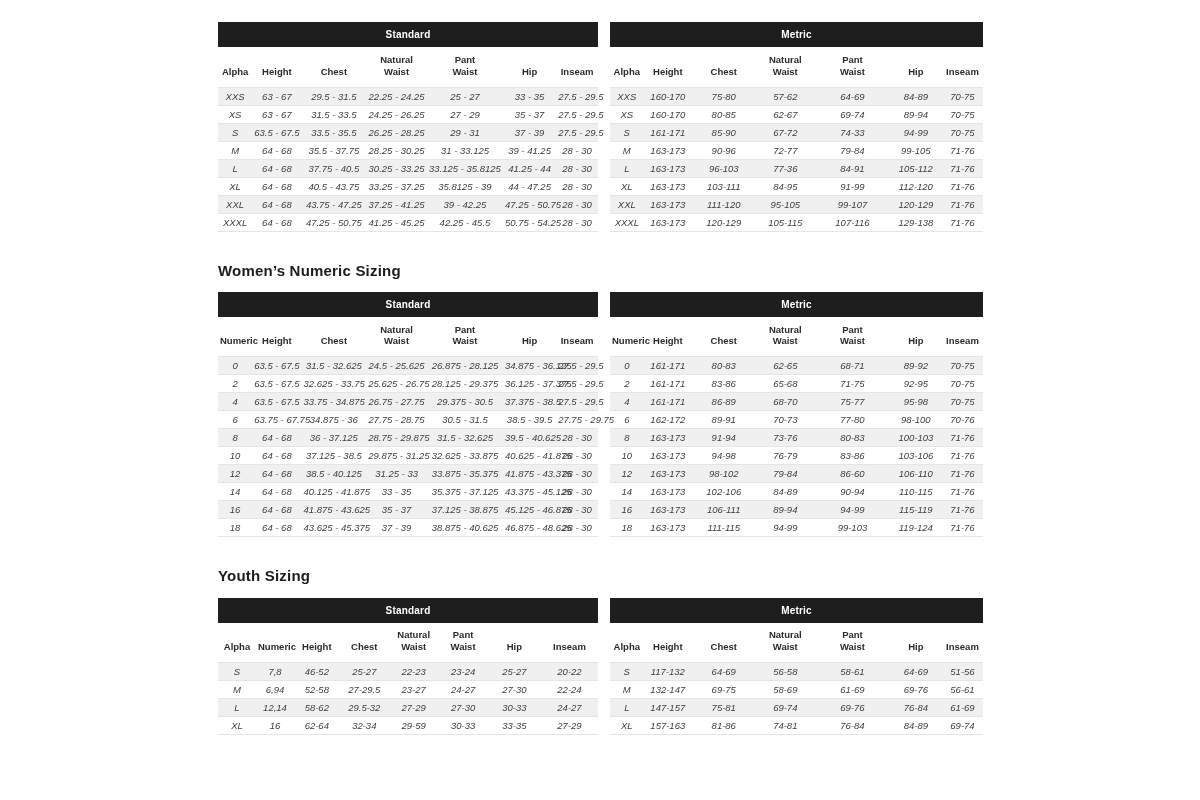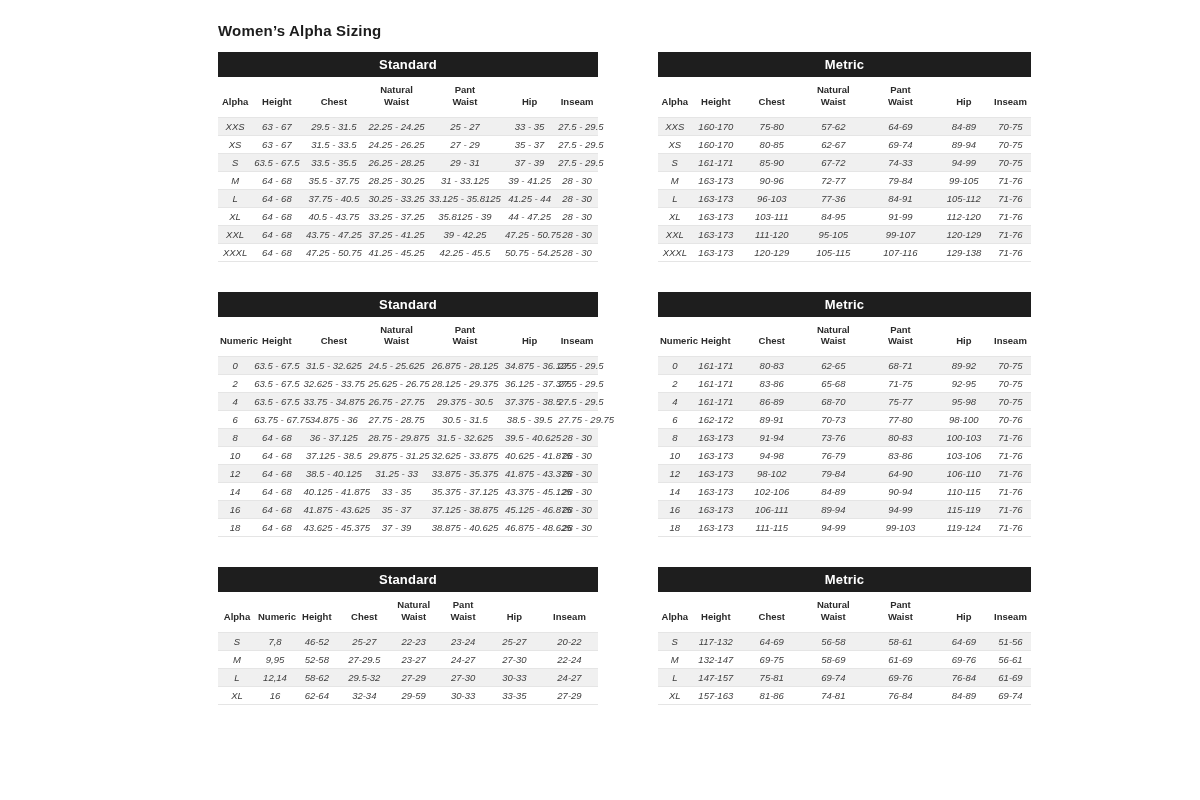--- a/index.html
+++ b/index.html
@@ -28,27 +28,27 @@
     font-size:15px;
     font-weight:700;
     color:var(--heading-text);
     letter-spacing:.2px;
     margin:0 0 13px 0;
     line-height:1.15;
   }
   .tables{display:flex;gap:12px;align-items:flex-start;}
   .table-wrap{flex:none;}
   .tables .table-wrap:nth-child(1){width:380px;}
-  .tables .table-wrap:nth-child(2){width:373px;margin-left:48px;}
+  .tables .table-wrap:nth-child(2){width:373px;}
   .table-bar{
     background:var(--bar-bg);
     color:var(--bar-text);
     height:25px;line-height:25px;
     text-align:center;
-    font-size:13px;font-weight:700;
+    font-size:10px;font-weight:700;
     letter-spacing:.2px;
   }
   table.size-table{
     width:100%;
     border-collapse:collapse;
     table-layout:fixed;
     border-bottom:1px solid var(--border);
   }
   table.size-table th{
     font-size:9.5px;
@@ -71,21 +71,20 @@
     line-height:17px;
   }
   table.size-table tbody tr{border-top:1px solid var(--border);font-style:italic;}
   table.size-table tbody tr:nth-child(odd){background:var(--row-alt);}
 </style>
 </head>
 <body>
 
 <main class="page" id="page-root">
   <section class="section">
-    <h2 class="section-title">Women’s Alpha Sizing</h2>
     <div class="tables">
   <div class="table-wrap">
     <div class="table-bar">Standard</div>
     <table class="size-table">
       <colgroup>
               <col style="width: 9%;">
               <col style="width: 13%;">
               <col style="width: 17%;">
               <col style="width: 16%;">
               <col style="width: 20%;">
@@ -280,20 +279,21 @@
                 <td>129-138</td>
                 <td>71-76</td>
               </tr>
             </tbody>
     </table>
   </div>
 </div>
   </section>
 
   <section class="section">
+    <h2 class="section-title">Women’s Numeric Sizing</h2>
     <div class="tables">
   <div class="table-wrap">
     <div class="table-bar">Standard</div>
     <table class="size-table">
       <colgroup>
               <col style="width: 9%;">
               <col style="width: 13%;">
               <col style="width: 17%;">
               <col style="width: 16%;">
               <col style="width: 20%;">
@@ -486,21 +486,21 @@
                 <td>76-79</td>
                 <td>83-86</td>
                 <td>103-106</td>
                 <td>71-76</td>
               </tr>
               <tr>
                 <td>12</td>
                 <td>163-173</td>
                 <td>98-102</td>
                 <td>79-84</td>
-                <td>64-90</td>
+                <td>86-60</td>
                 <td>106-110</td>
                 <td>71-76</td>
               </tr>
               <tr>
                 <td>14</td>
                 <td>163-173</td>
                 <td>102-106</td>
                 <td>84-89</td>
                 <td>90-94</td>
                 <td>110-115</td>
@@ -524,20 +524,21 @@
                 <td>119-124</td>
                 <td>71-76</td>
               </tr>
             </tbody>
     </table>
   </div>
 </div>
   </section>
 
   <section class="section">
+    <h2 class="section-title">Youth Sizing</h2>
     <div class="tables">
   <div class="table-wrap">
     <div class="table-bar">Standard</div>
     <table class="size-table">
       <colgroup>
               <col style="width: 10%;">
               <col style="width: 10%;">
               <col style="width: 12%;">
               <col style="width: 13%;">
               <col style="width: 13%;">
@@ -565,21 +566,21 @@
                 <td>7,8</td>
                 <td>46-52</td>
                 <td>25-27</td>
                 <td>22-23</td>
                 <td>23-24</td>
                 <td>25-27</td>
                 <td>20-22</td>
               </tr>
               <tr>
                 <td>M</td>
-                <td>9,95</td>
+                <td>6,94</td>
                 <td>52-58</td>
                 <td>27-29.5</td>
                 <td>23-27</td>
                 <td>24-27</td>
                 <td>27-30</td>
                 <td>22-24</td>
               </tr>
               <tr>
                 <td>L</td>
                 <td>12,14</td>

